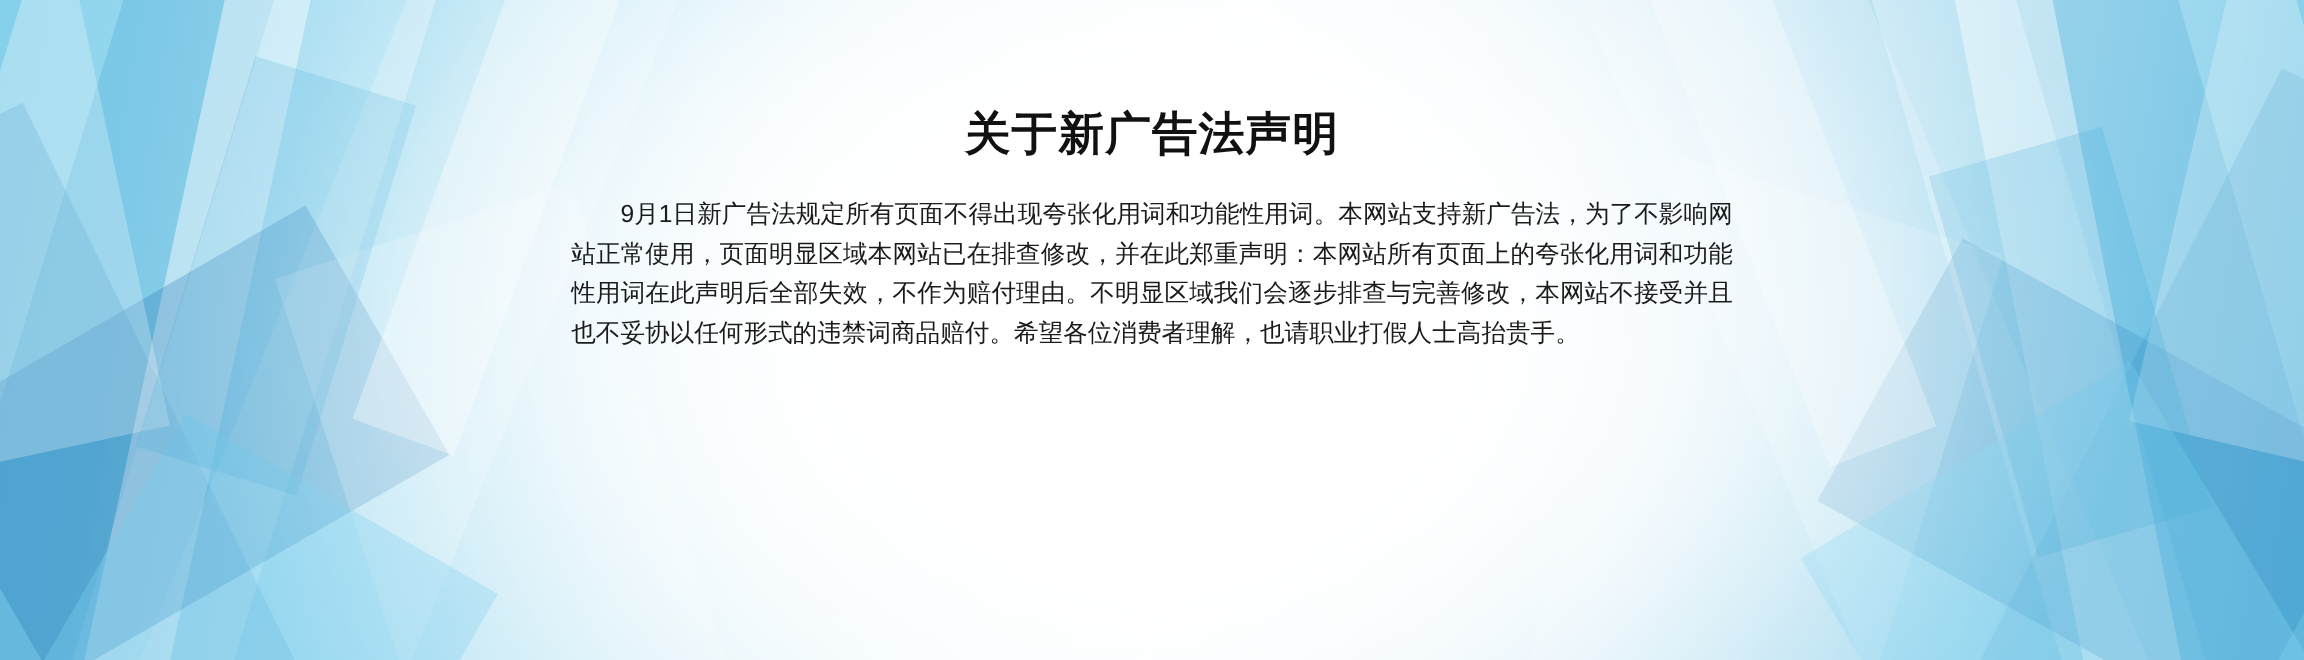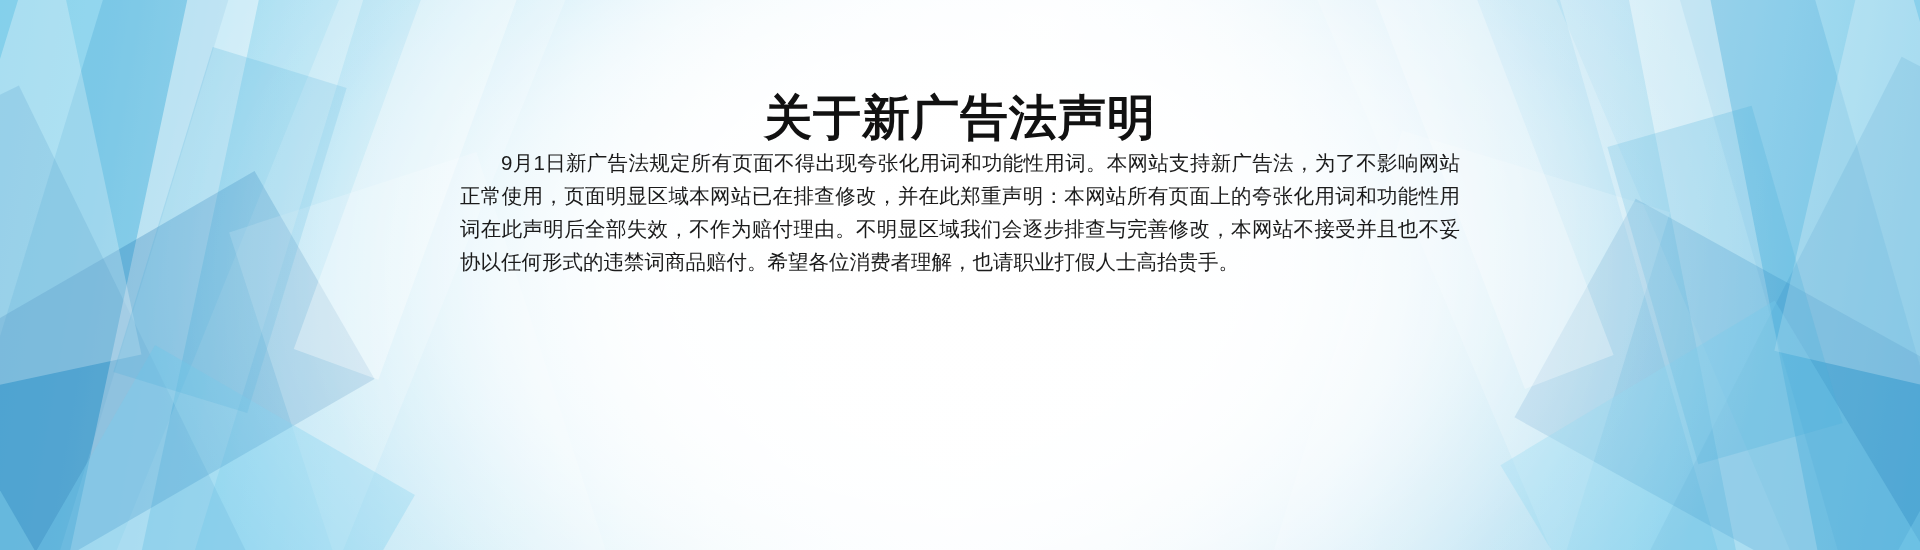--- a/index.html
+++ b/index.html
@@ -51,28 +51,28 @@
   .r10{right:400px;top:-150px;width:95px;height:540px;background:rgba(255,255,255,0.30);transform:rotate(-21deg);}
   .r11{right:120px;top:120px;width:150px;height:330px;background:rgba(70,175,220,0.25);transform:rotate(-16deg);}
   .l11{left:160px;top:60px;width:140px;height:340px;background:rgba(70,175,220,0.22);transform:rotate(17deg);}
 
   .haze{position:absolute;left:0;top:0;width:100%;height:100%;
     background:radial-gradient(ellipse 820px 560px at 50% 50%, rgba(255,255,255,0.92) 0%, rgba(255,255,255,0.78) 40%, rgba(255,255,255,0.30) 68%, rgba(255,255,255,0) 100%);}
 
   .content{position:absolute;left:0;top:0;width:1920px;height:550px;}
   .title{
     position:absolute;top:86px;left:0;width:1920px;text-align:center;
-    font-size:48px;font-weight:bold;color:#111;letter-spacing:1px;
+    font-size:38px;font-weight:bold;color:#111;letter-spacing:1px;
   }
   .body-text{
     position:absolute;top:146px;left:460px;width:1000px;
     font-size:20.5px;line-height:33px;color:#1b1b1b;
     text-align:justify;text-justify:inter-ideograph;
   }
-  .para{margin:0;}
+  .para{margin:16px;}
   .para.indent{text-indent:2em;}
 </style>
 </head>
 <body>
 
 <div class="banner">
 
   <div class="shp l1"></div>
   <div class="shp l2"></div>
   <div class="shp l3"></div>

